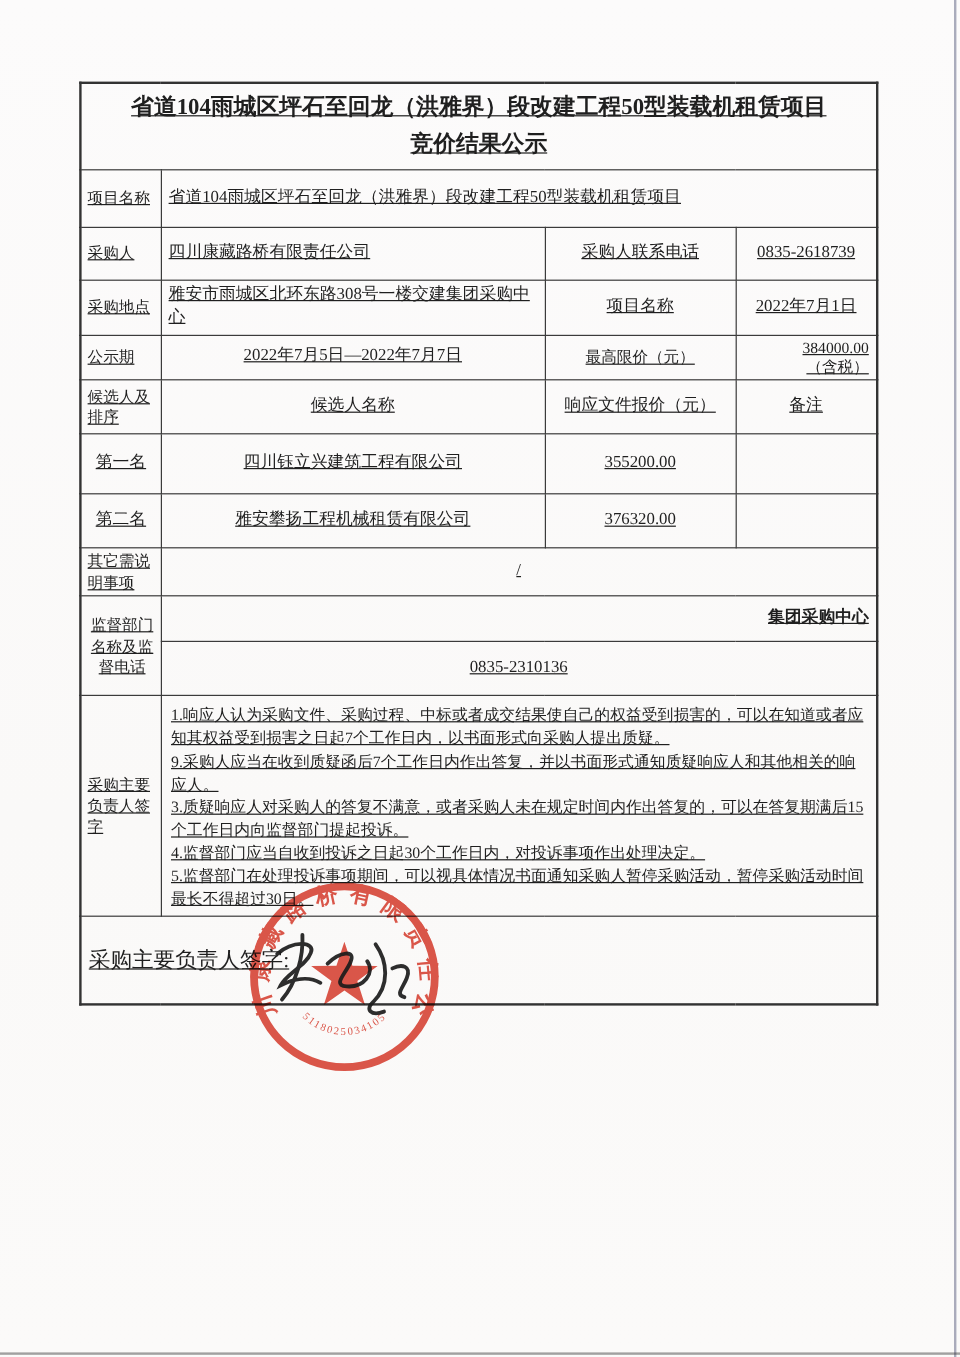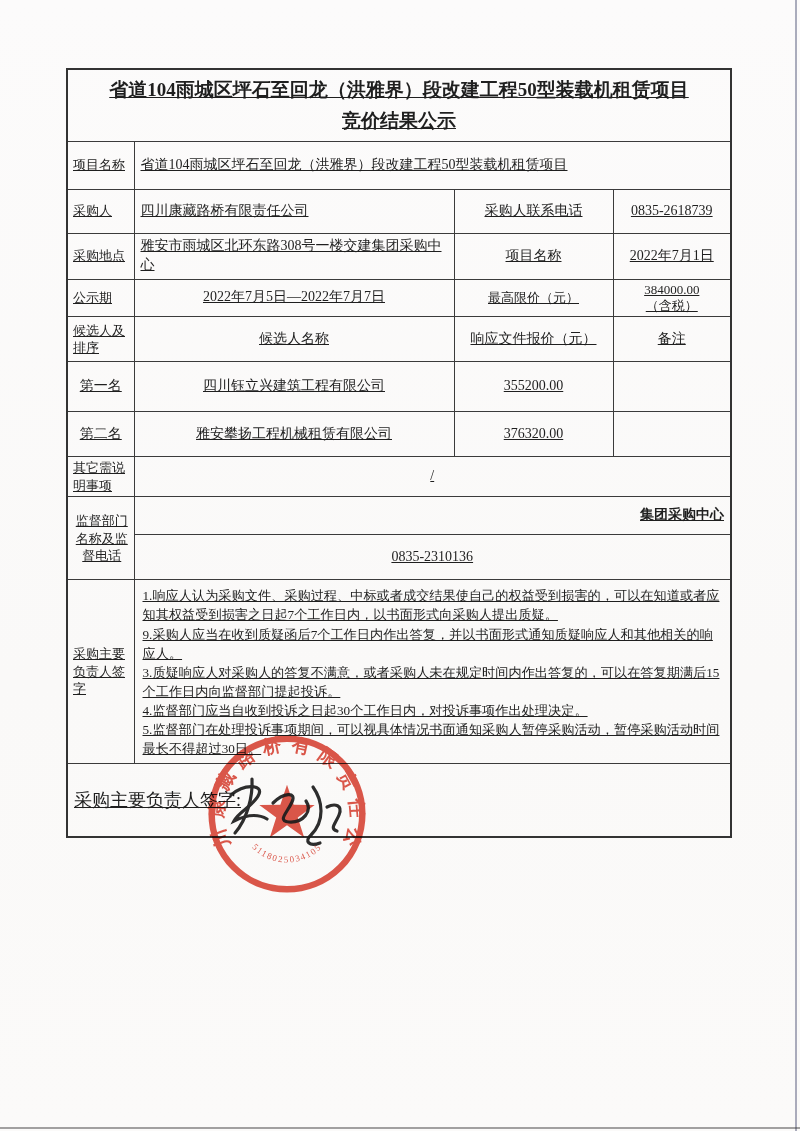--- a/index.html
+++ b/index.html
@@ -35,21 +35,21 @@
   tr.r-supa{height:38px}
   tr.r-supb{height:45px}
   tr.r-obj{height:180px}
   tr.r-sign{height:74px}
 
   .title-cell{text-align:center;font-weight:bold;font-size:19px;line-height:1.65;padding:4px 10px;}
   .lbl{font-size:13px;padding:2px 3px 2px 5px;}
   .center{text-align:center;}
   .bold{font-weight:bold;text-align:right;}
   .smaller{font-size:13px;line-height:1.25;}
-  .maxprice span{display:block;text-align:center;}
+  .maxprice span{display:block;text-align:right;}
   .obj-cell{padding:6px 8px 4px 8px;margin-left:40px;}
   .obj-cell .item{font-size:13.2px;line-height:1.45;text-align:left;}
   .sign-cell{padding-left:6px;font-size:18px;}
 
   .seal{position:absolute;left:206px;top:733px;width:162px;height:162px;z-index:2;
         opacity:.85;mix-blend-mode:multiply;}
   .seal svg{width:100%;height:100%;}
   .signature{position:absolute;left:219px;top:769px;width:142px;height:88px;z-index:3;}
   .signature svg{width:100%;height:100%;}
 </style>

